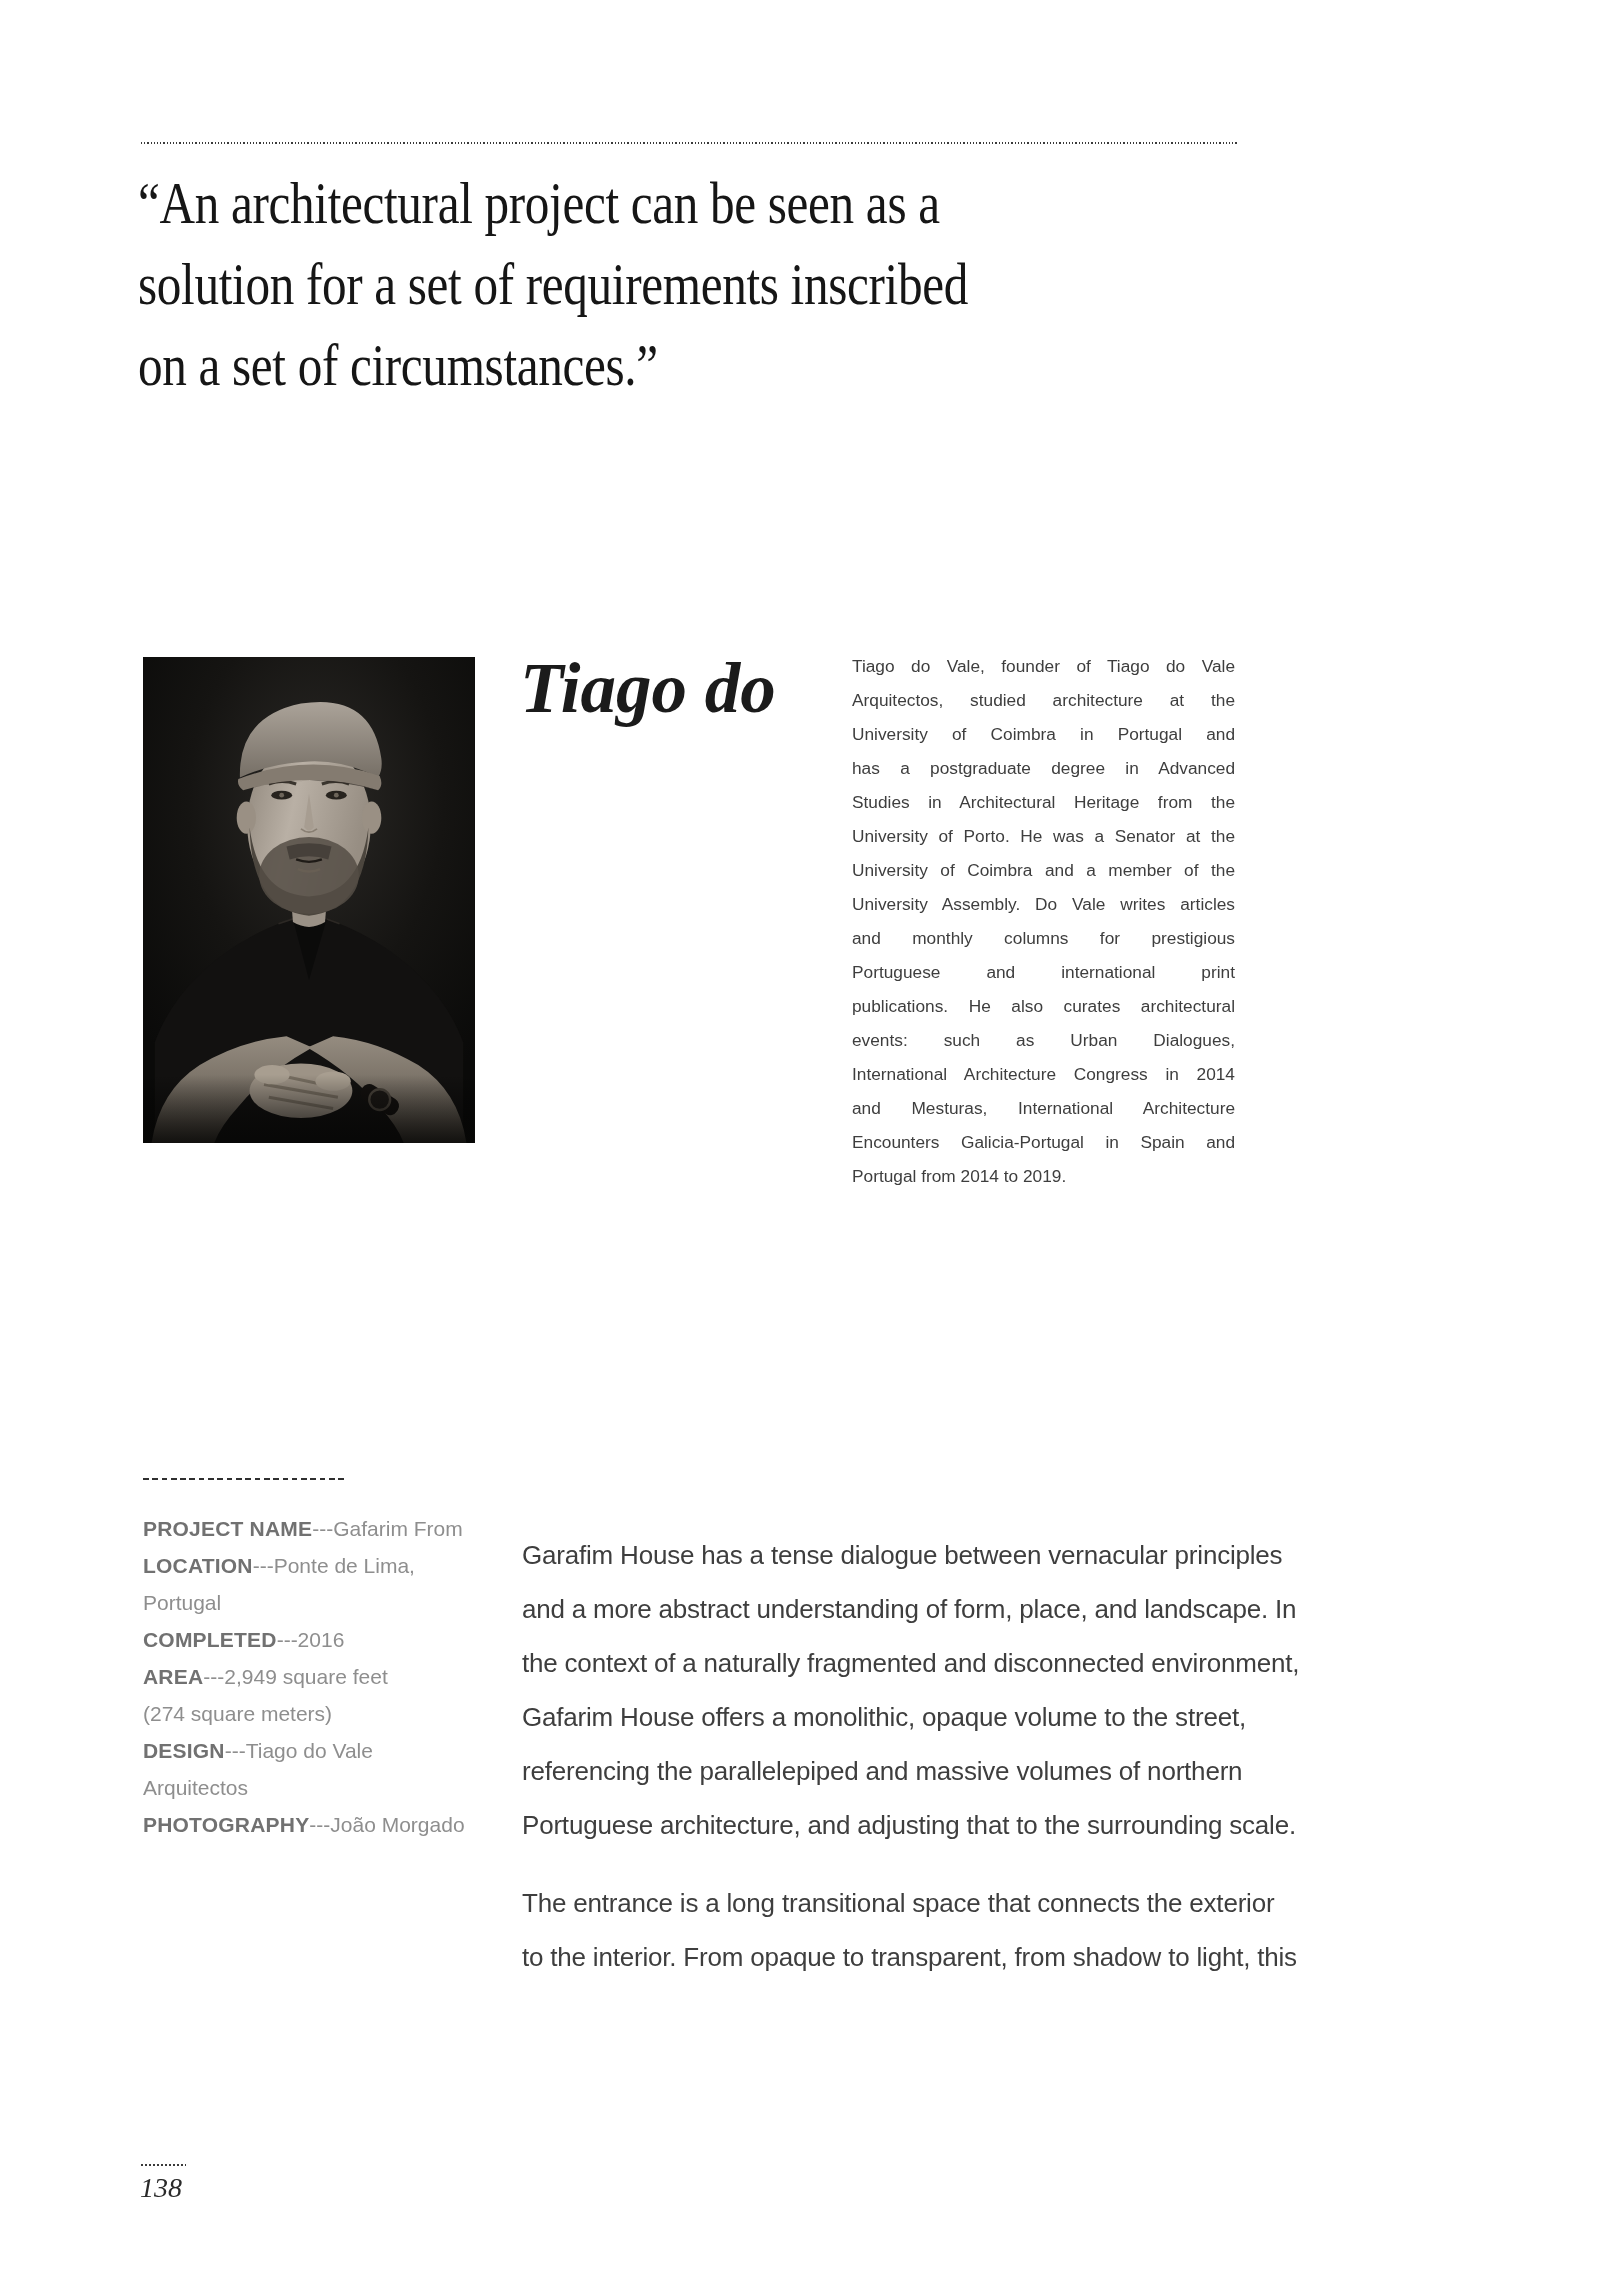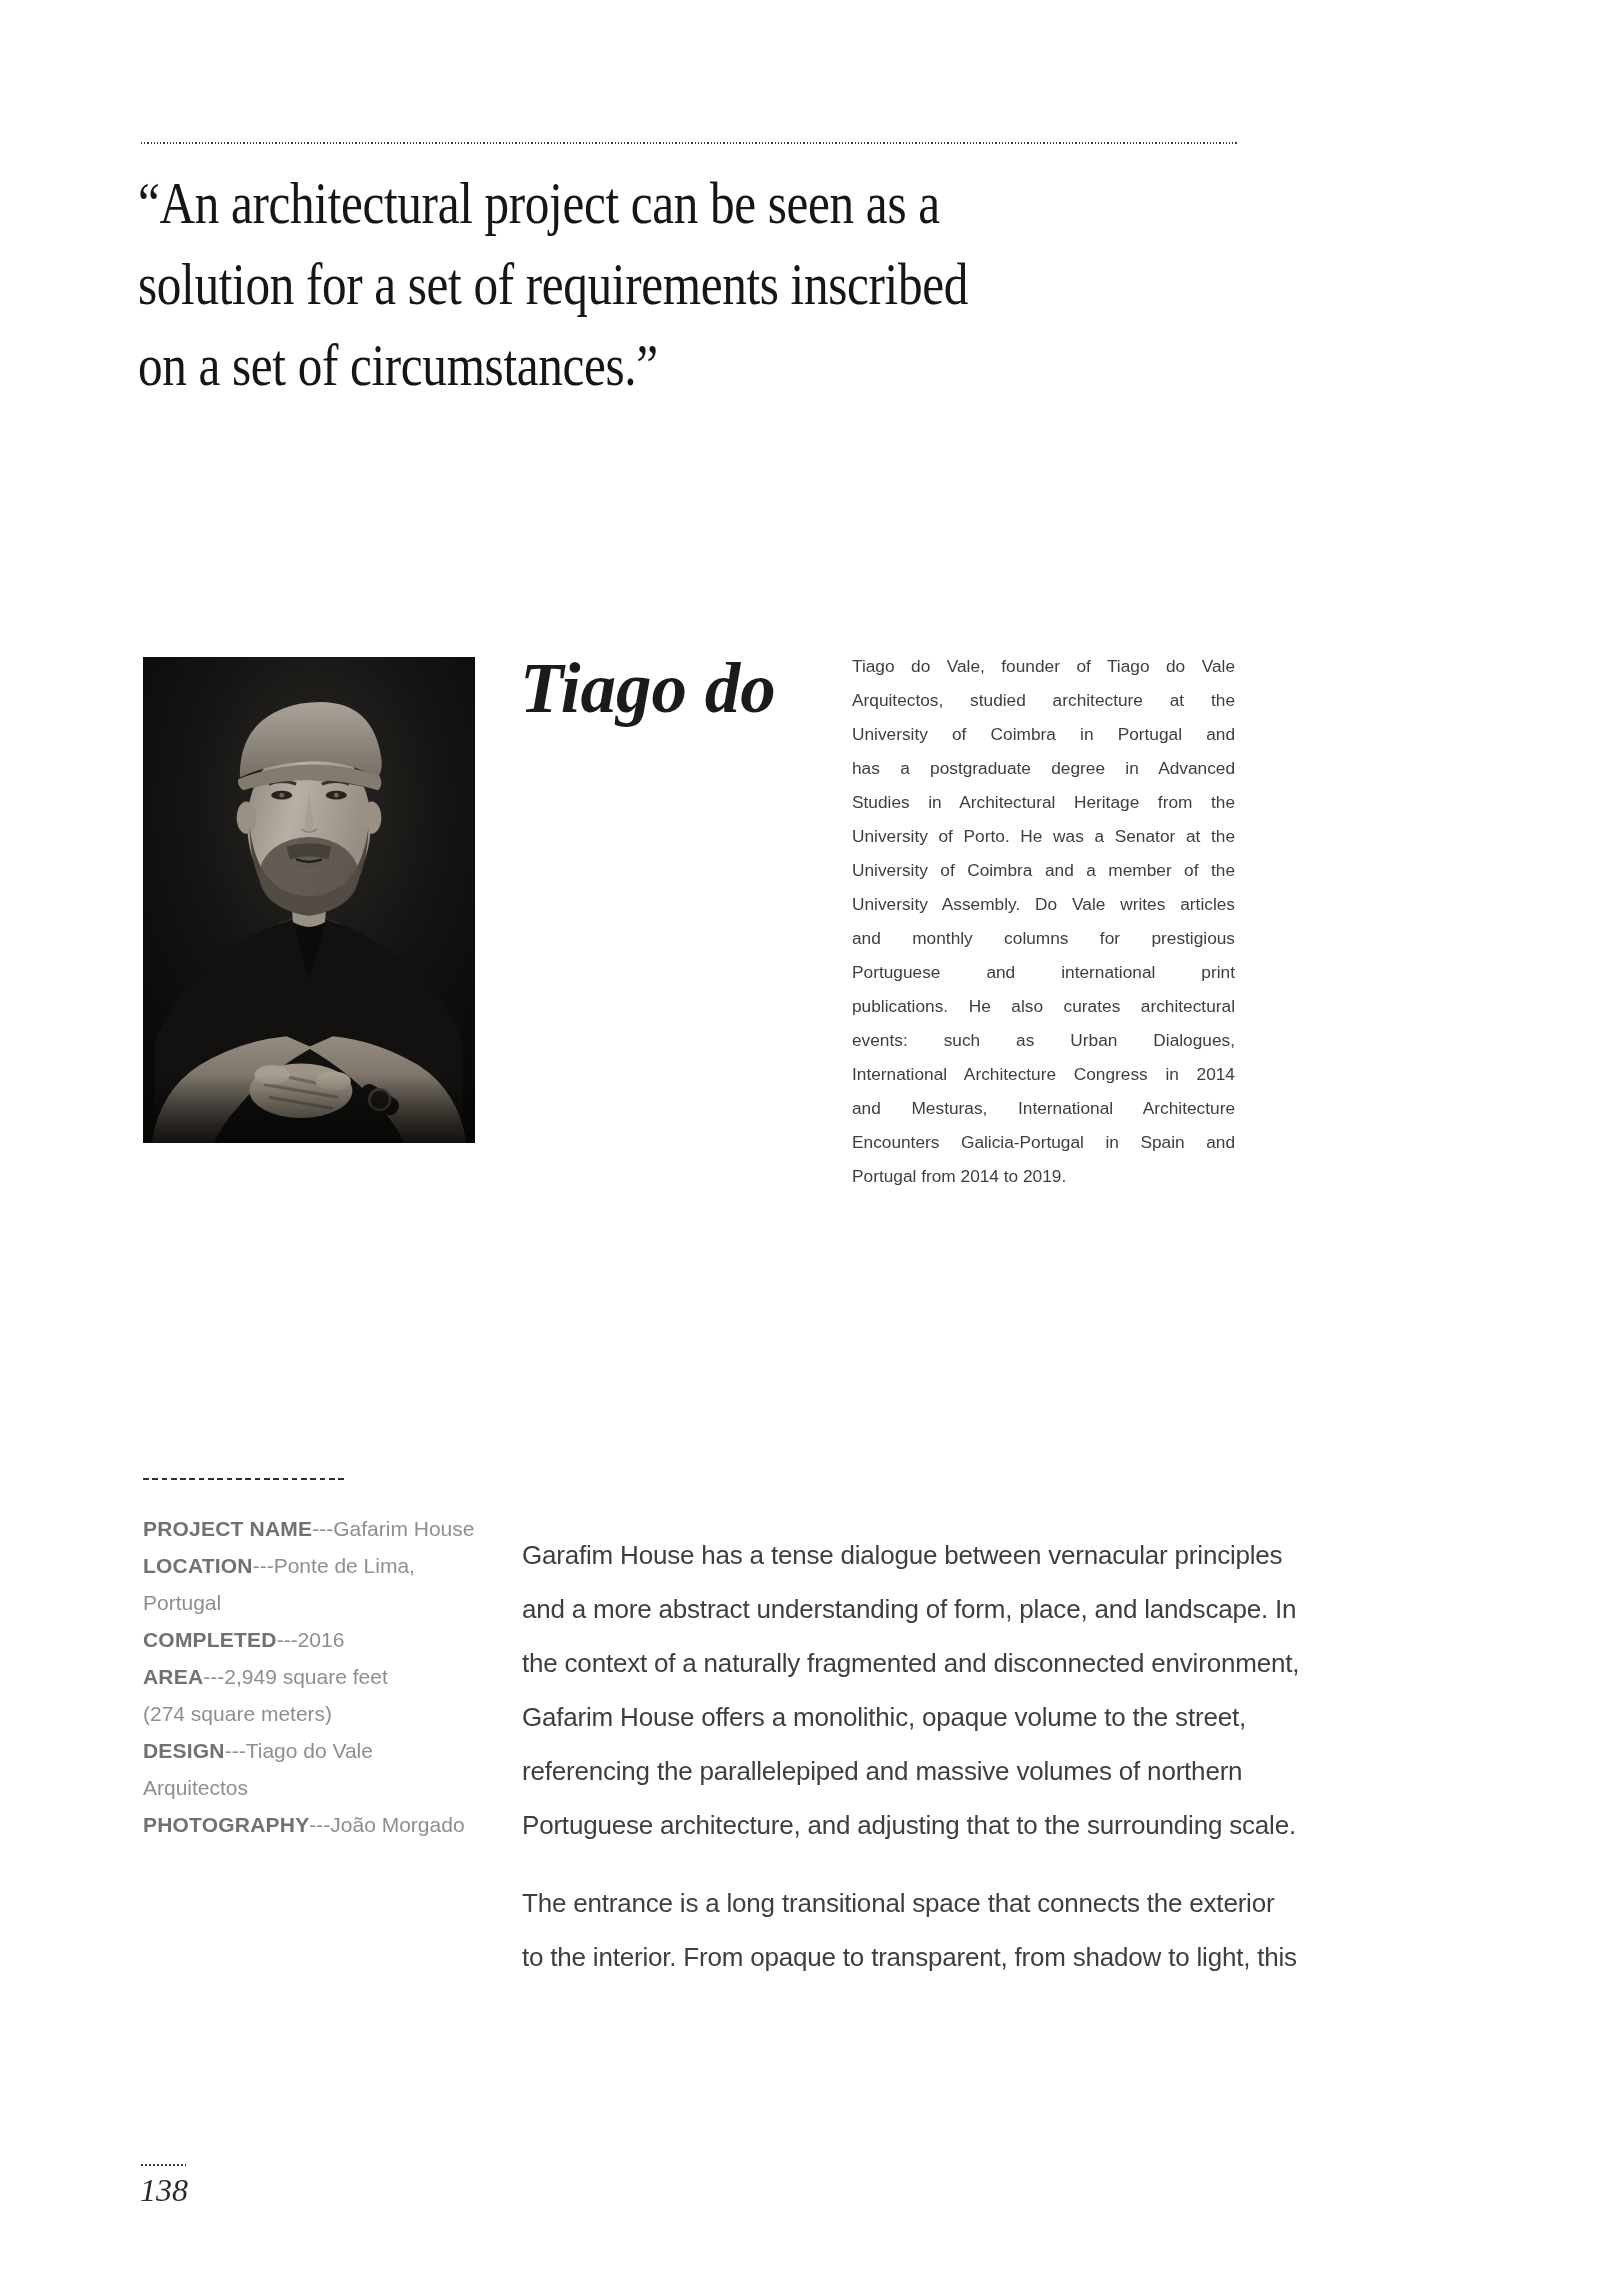--- a/index.html
+++ b/index.html
@@ -55,21 +55,21 @@
   }
   .article .para + .para{margin-top:24px;}
   
   .foot-rule{
     position:absolute;left:141px;top:2164px;width:45px;height:1.6px;
     background-image:repeating-linear-gradient(90deg,#3a3a3a 0 1.6px,transparent 1.6px 4px);
   }
   .page-number{
     position:absolute;left:140px;top:2172px;
     font-family:"Liberation Serif","DejaVu Serif",serif;font-style:italic;
-    font-size:32px;color:#2a2a2a;
+    font-size:28px;color:#2a2a2a;
   }
 </style>
 </head>
 <body>
 
 <div class="page">
 
   <div class="rule-top"></div>
 
   <div class="quote">
@@ -170,21 +170,21 @@
     <div class="ln">events: such as Urban Dialogues,</div>
     <div class="ln">International Architecture Congress in 2014</div>
     <div class="ln">and Mesturas, International Architecture</div>
     <div class="ln">Encounters Galicia-Portugal in Spain and</div>
     <div class="ln last">Portugal from 2014 to 2019.</div>
   </div>
 
   <div class="rule-info"></div>
 
   <div class="info">
-    <div><span class="lbl">PROJECT NAME</span><span>---Gafarim House</span></div>
+    <div><span class="lbl">PROJECT NAME</span><span>---Gafarim From</span></div>
     <div><span class="lbl">LOCATION</span><span>---Ponte de Lima,</span></div>
     <div><span class="lbl"></span><span>Portugal</span></div>
     <div><span class="lbl">COMPLETED</span><span>---2016</span></div>
     <div><span class="lbl">AREA</span><span>---2,949 square feet</span></div>
     <div><span class="lbl"></span><span>(274 square meters)</span></div>
     <div><span class="lbl">DESIGN</span><span>---Tiago do Vale</span></div>
     <div><span class="lbl"></span><span>Arquitectos</span></div>
     <div><span class="lbl">PHOTOGRAPHY</span><span>---João Morgado</span></div>
   </div>
 

